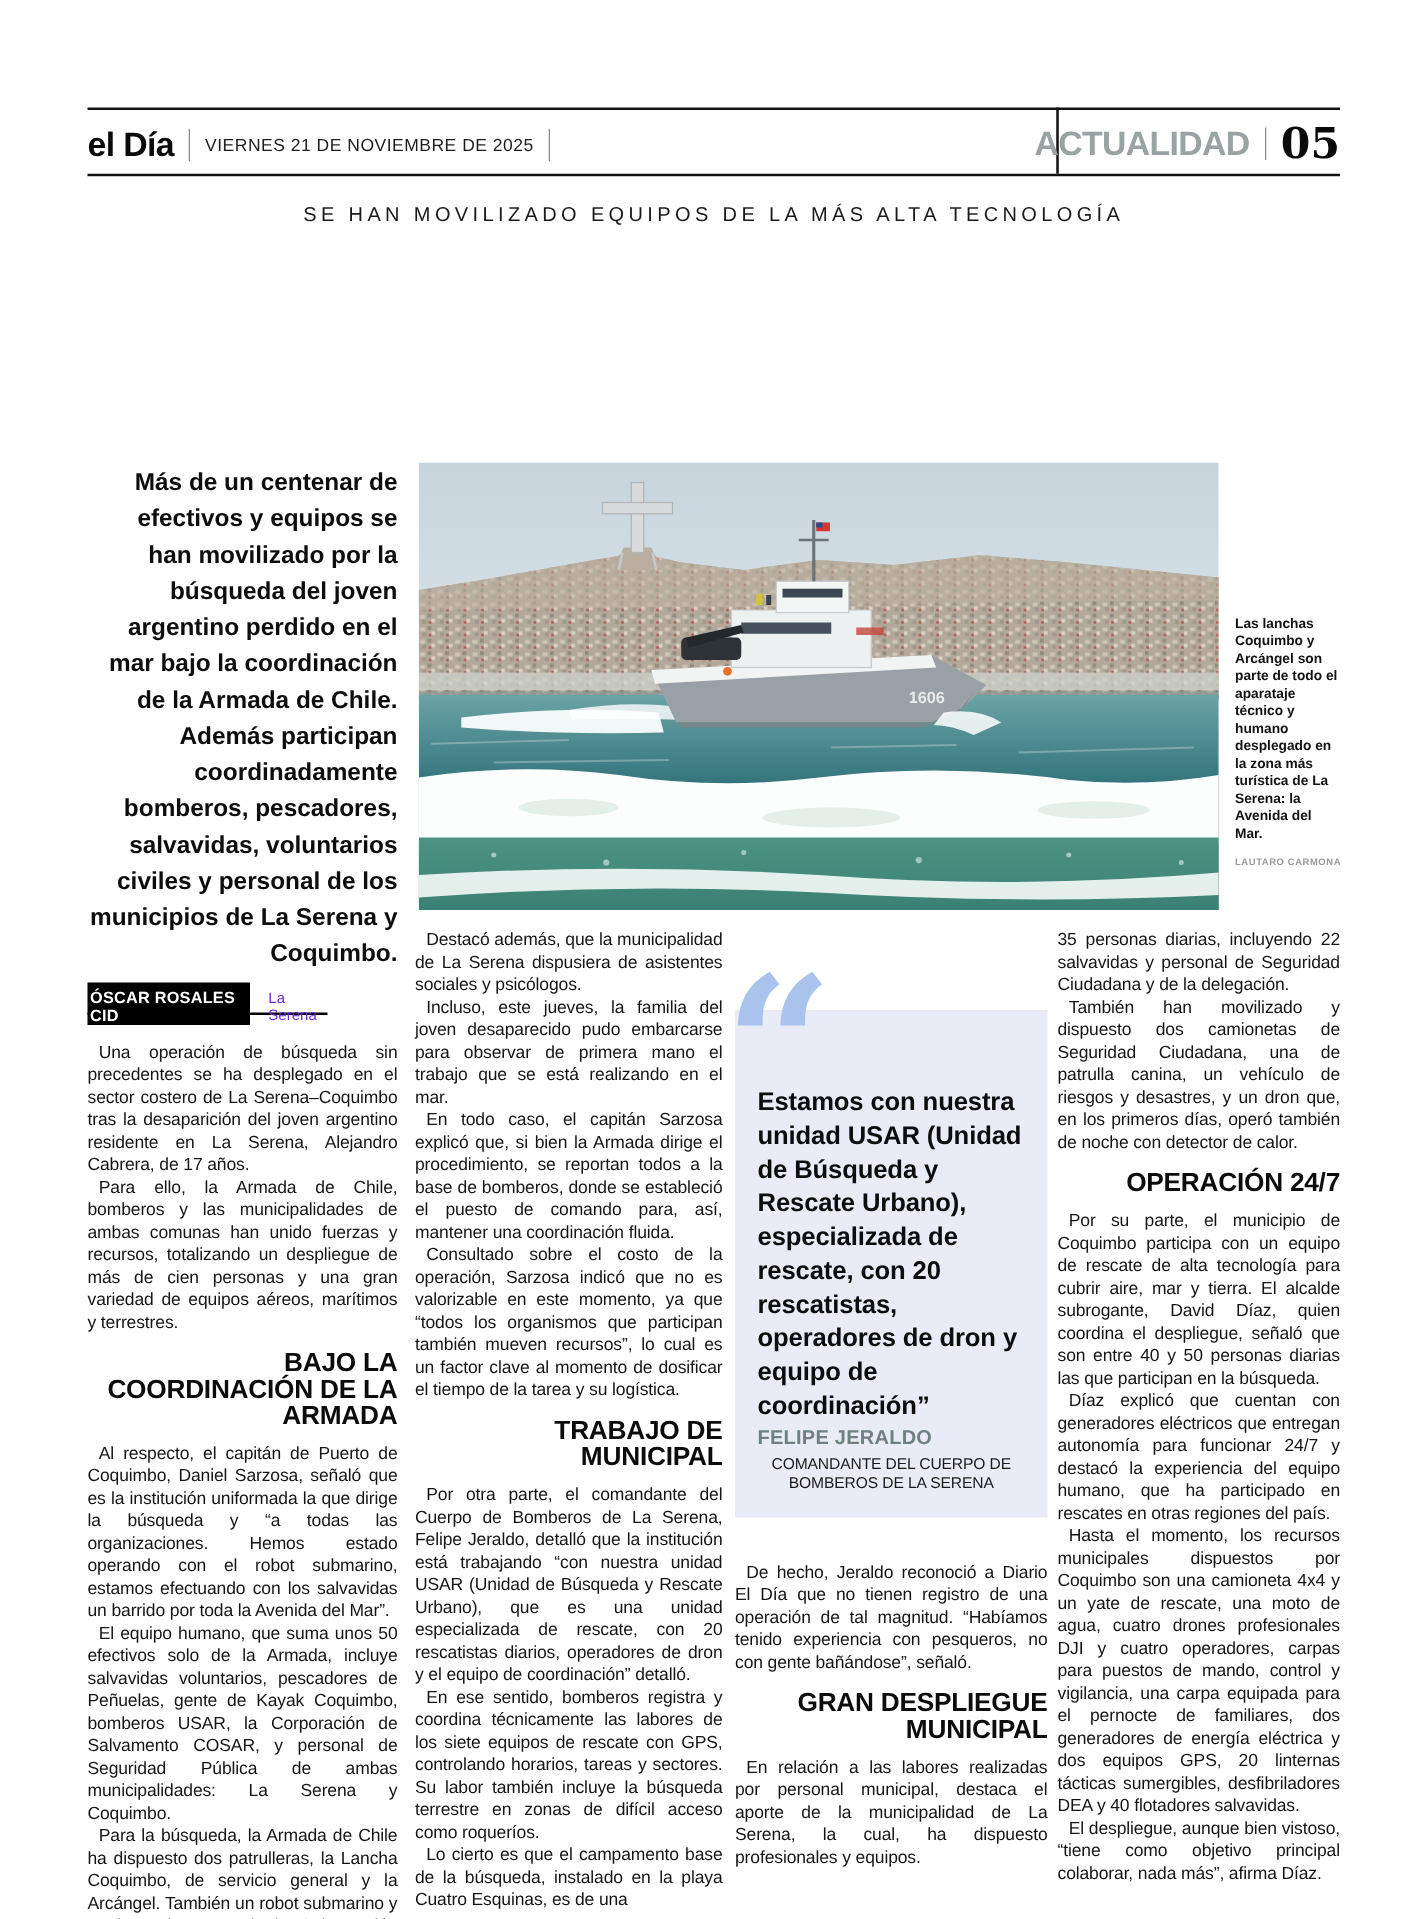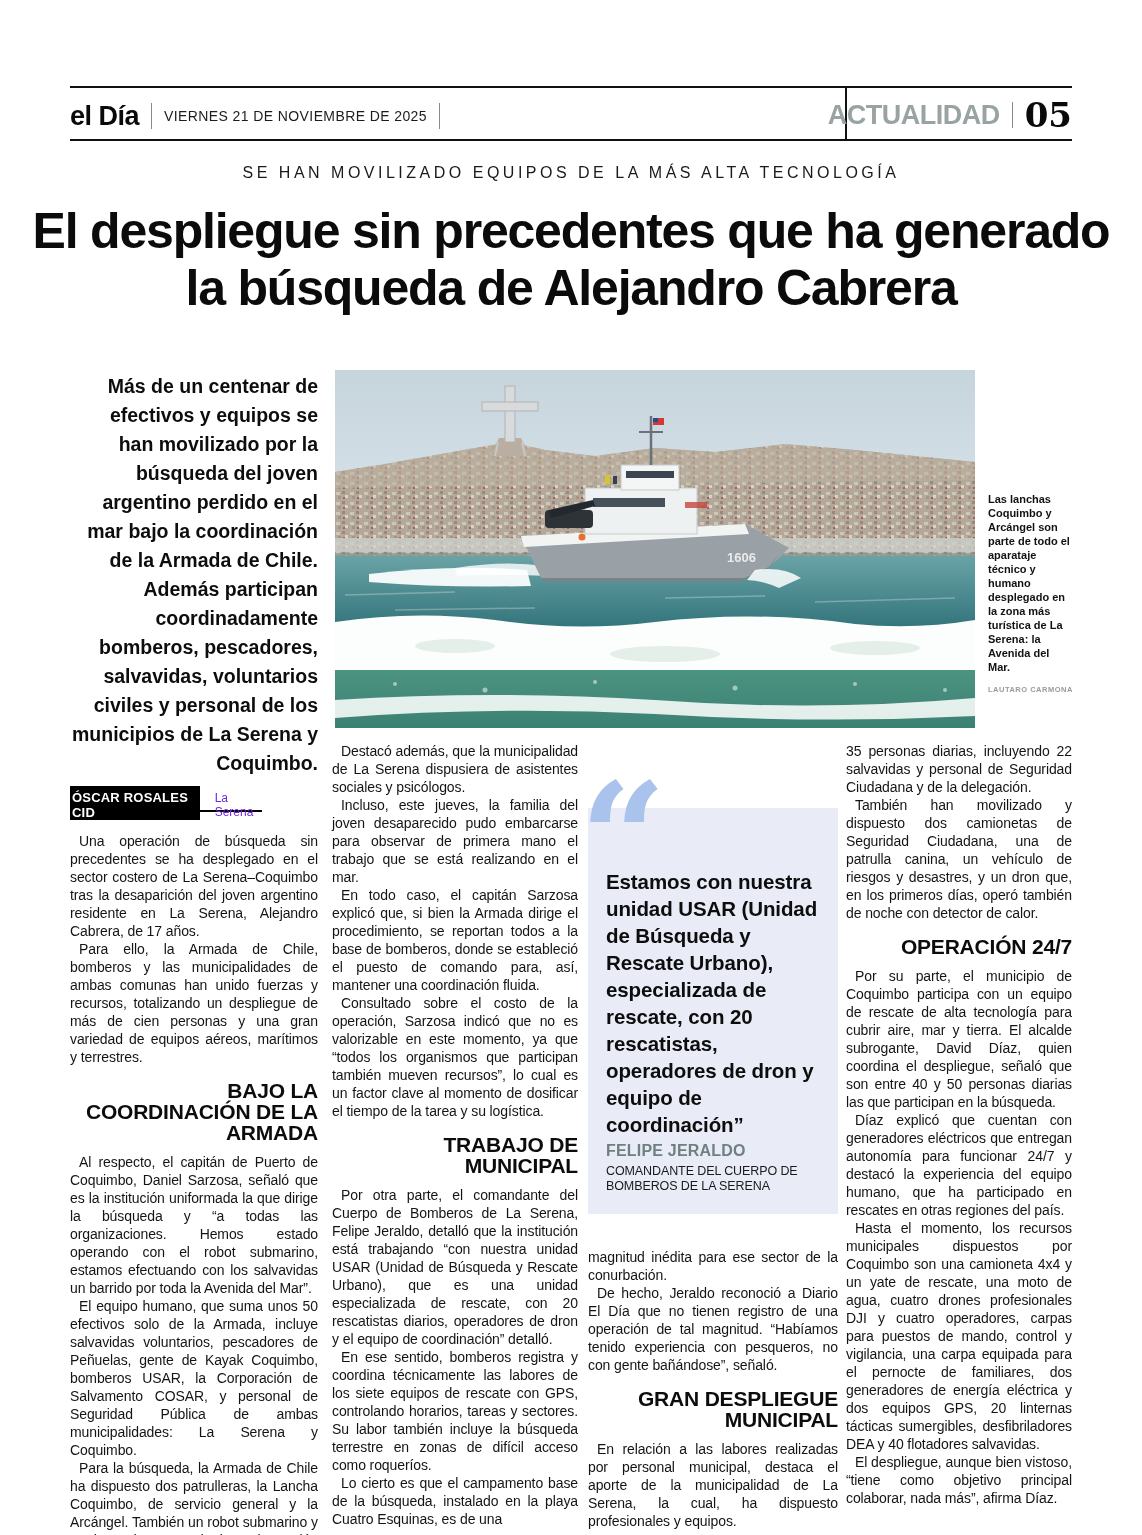--- a/index.html
+++ b/index.html
@@ -43,21 +43,21 @@
   .col p.noind{text-indent:0;}
   .col h3{margin:14px 0 10px 0;font-size:21px;line-height:21px;font-weight:800;
           letter-spacing:-0.2px;color:#0c0c0c;text-align:right;}
   
   .quote-wrap{position:relative;margin-bottom:34px;}
   .quote-icon{position:absolute;top:-46px;left:-8px;font-family:"DejaVu Serif",serif;
               font-weight:bold;font-size:150px;line-height:1;z-index:2;}
   .quote-box{position:relative;margin-top:66px;padding:60px 18px 20px 18px;z-index:1;}
   .quote-text{font-size:20.5px;line-height:27px;font-weight:800;color:#0d0d0d;text-align:left;}
   .quote-author{margin-top:4px;font-size:16px;font-weight:800;letter-spacing:0.2px;}
-  .quote-role{margin-top:4px;font-size:12.5px;line-height:15px;color:#1a1a1a;text-align:left;}
+  .quote-role{margin-top:4px;font-size:12.5px;line-height:15px;color:#1a1a1a;text-align:center;}
 </style>
 </head>
 <body>
 
 <div class="page">
 
   <div class="hdr-topline"></div>
   <div class="hdr-botline"></div>
   <div class="hdr-vdiv"></div>
   <div class="hdr-left">
@@ -66,21 +66,20 @@
     <span class="hdr-date">VIERNES 21 DE NOVIEMBRE DE 2025</span>
     <span class="hdr-sep"></span>
   </div>
   <div class="hdr-right">
     <span class="section-label" style="color:#9aa3a3">ACTUALIDAD</span>
     <span class="hdr-sep"></span>
     <span class="page-num">05</span>
   </div>
 
   <div class="kicker">SE HAN MOVILIZADO EQUIPOS DE LA MÁS ALTA TECNOLOGÍA</div>
-  <h1 class="headline" style="margin:0">El despliegue sin precedentes que ha generado la búsqueda de Alejandro Cabrera</h1>
 
   <div class="lead">Más de un centenar de efectivos y equipos se han movilizado por la búsqueda del joven argentino perdido en el mar bajo la coordinación de la Armada de Chile. Además participan coordinadamente bomberos, pescadores, salvavidas, voluntarios civiles y personal de los municipios de La Serena y Coquimbo.</div>
 
   <div class="photo">
     <svg width="640" height="358" viewBox="0 0 640 358" xmlns="http://www.w3.org/2000/svg">
       <defs>
         <linearGradient id="sky" x1="0" y1="0" x2="0" y2="1">
           <stop offset="0" stop-color="#c6d4dc"></stop>
             <stop offset="1" stop-color="#dde7ec"></stop>
         </linearGradient>
@@ -202,21 +201,20 @@
 
   <div class="col" style="left:588px;top:742px;width:250px;">
     <div class="quote-wrap">
       <div class="quote-icon" style="color:#a9c3ec">“</div>
       <div class="quote-box" style="background:#e9ebf7">
         <div class="quote-text">Estamos con nuestra unidad USAR (Unidad de Búsqueda y Rescate Urbano), especializada de rescate, con 20 rescatistas, operadores de dron y equipo de coordinación”</div>
         <div class="quote-author" style="color:#6e8080">FELIPE JERALDO</div>
         <div class="quote-role">COMANDANTE DEL CUERPO DE BOMBEROS DE LA SERENA</div>
       </div>
     </div>
-    <p class="noind">magnitud inédita para ese sector de la conurbación.</p>
     <p>De hecho, Jeraldo reconoció a Diario El Día que no tienen registro de una operación de tal magnitud. “Habíamos tenido experiencia con pesqueros, no con gente bañándose”, señaló.</p>
     <h3>GRAN DESPLIEGUE MUNICIPAL</h3>
     <p>En relación a las labores realizadas por personal municipal, destaca el aporte de la municipalidad de La Serena, la cual, ha dispuesto profesionales y equipos.</p>
 
   </div>
 
   <div class="col" style="left:846px;top:742px;width:226px;">
     <p class="noind">35 personas diarias, incluyendo 22 salvavidas y personal de Seguridad Ciudadana y de la delegación.</p>
     <p>También han movilizado y dispuesto dos camionetas de Seguridad Ciudadana, una de patrulla canina, un vehículo de riesgos y desastres, y un dron que, en los primeros días, operó también de noche con detector de calor.</p>
     <h3>OPERACIÓN 24/7</h3>

